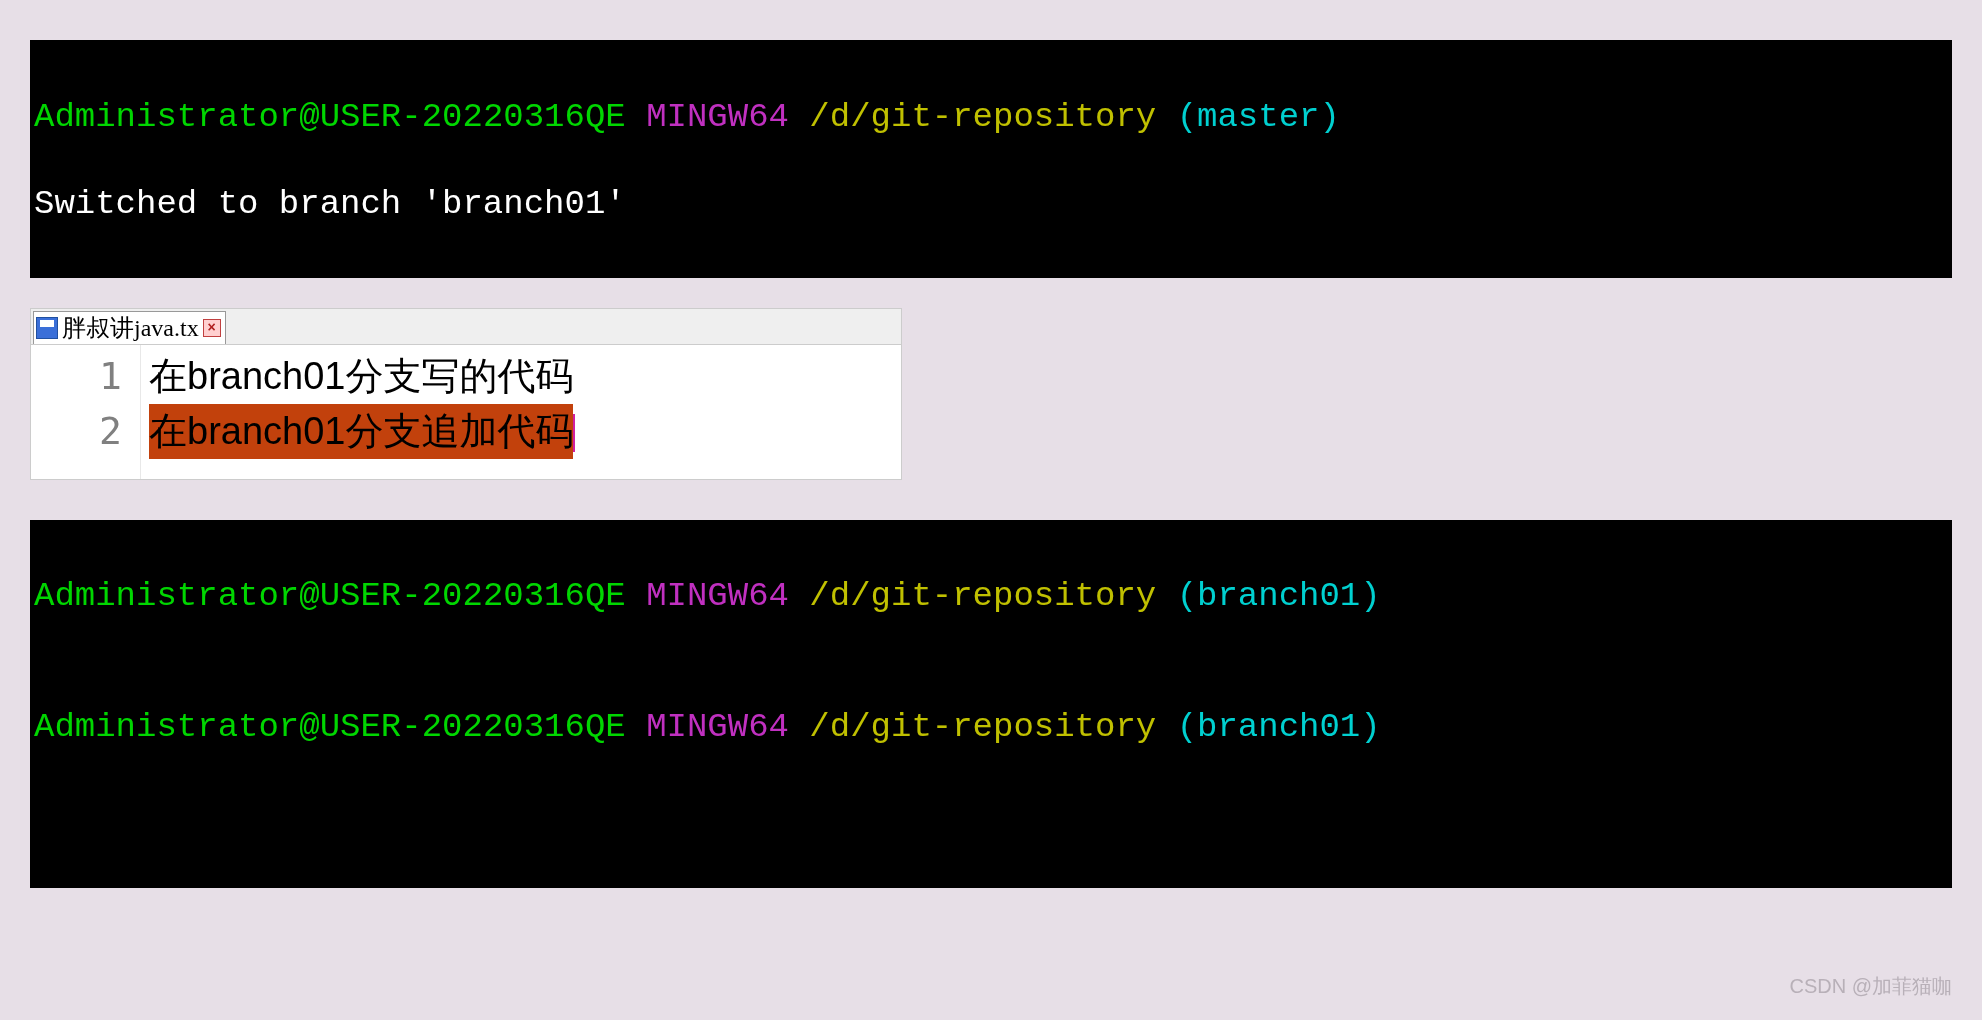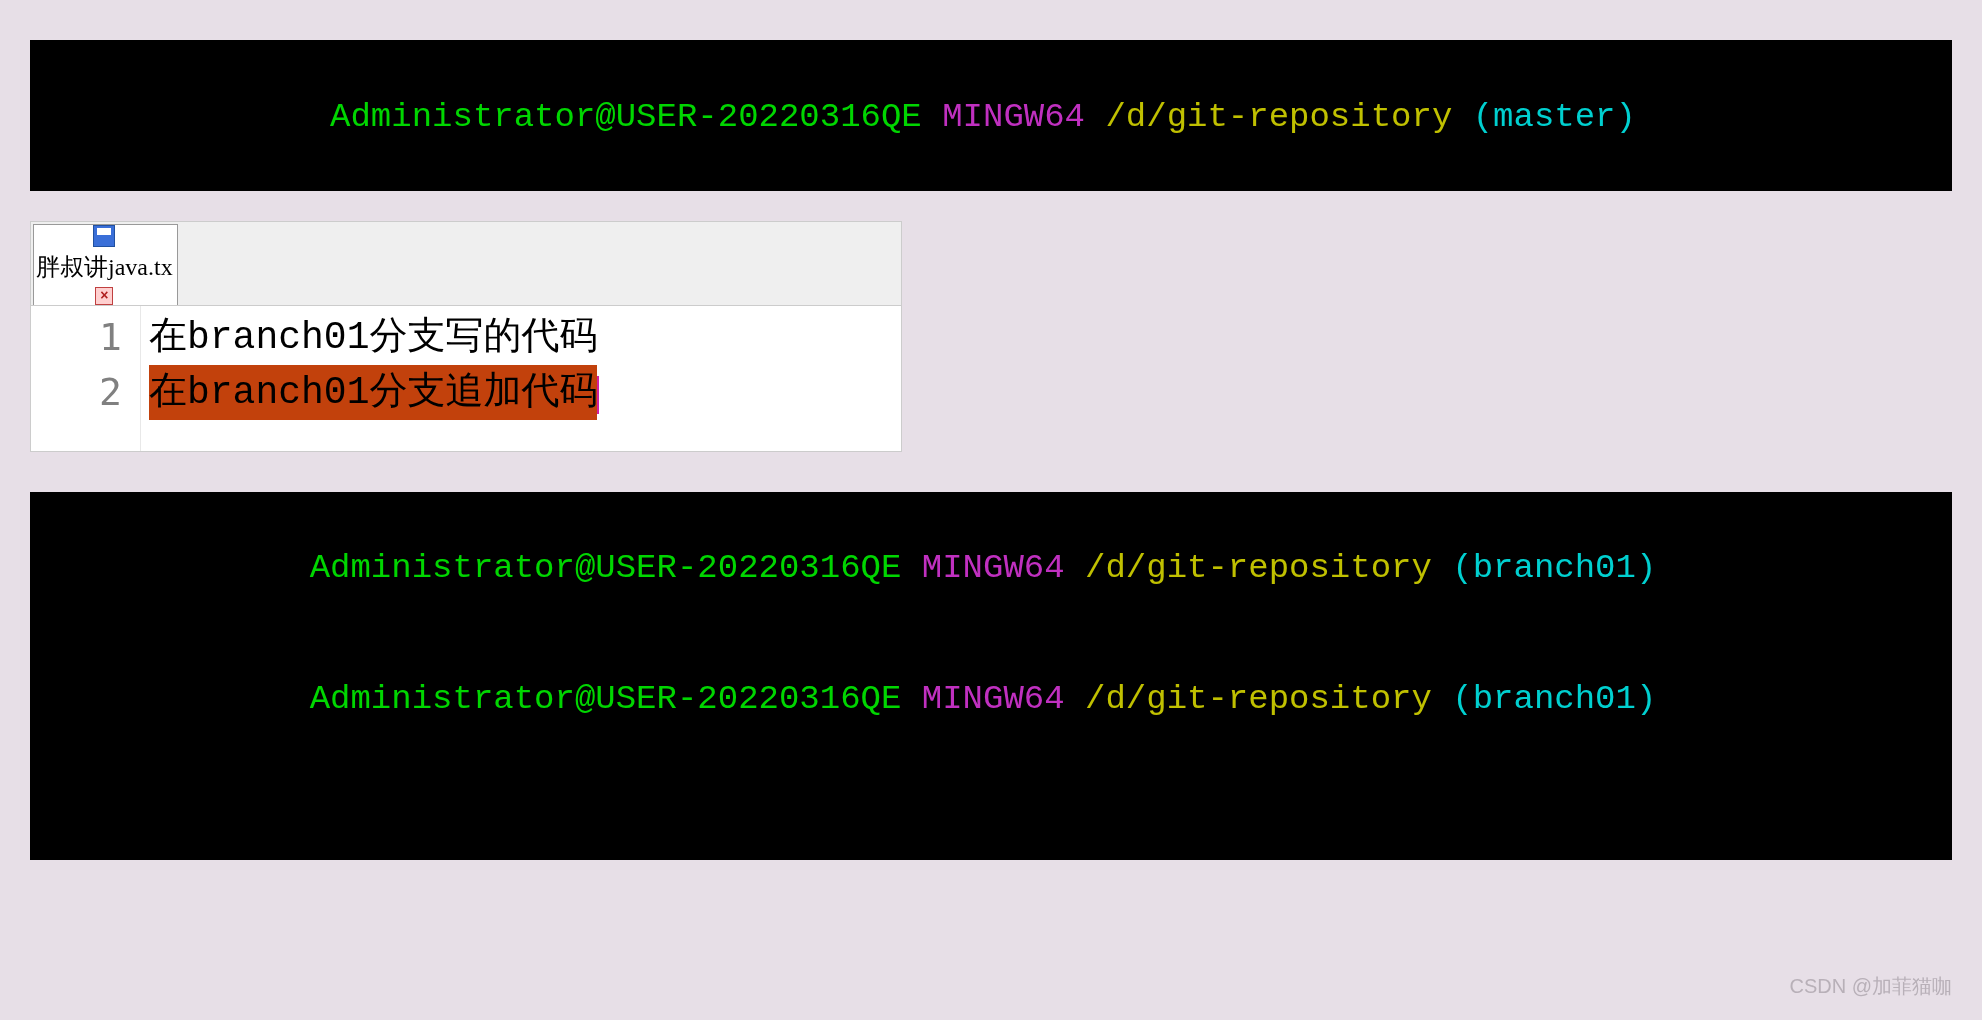--- a/index.html
+++ b/index.html
@@ -11,21 +11,20 @@
     box-sizing: border-box;
     padding: 40px 30px 0 30px;
   }
   .terminal {
     background: #000;
     padding: 12px 20px 8px 4px;
     font-size: 34px;
     line-height: 1.28;
     white-space: pre;
     color: #fff;
-    text-align: center;
   }
   .term-line { display: block; }
   .green { color: #00d600; }
   .magenta { color: #c030c0; }
   .yellow { color: #c0c000; }
   .cyan { color: #00d0d0; }
   .white { color: #fff; }
   .editor {
     margin-top: 30px;
     width: 870px;
@@ -42,21 +41,20 @@
     display: flex;
     align-items: center;
     background: #fff;
     border: 1px solid #999;
     border-bottom: none;
     padding: 0 4px 0 2px;
     font-family: "SimSun", "宋体", serif;
     font-size: 24px;
     gap: 4px;
     margin-left: 2px;
-    flex-direction: column;
   }
   .save-icon {
     width: 20px;
     height: 20px;
     background: #3a6fd8;
     border: 1px solid #2050a0;
     position: relative;
     flex: 0 0 auto;
   }
   .save-icon::before {
@@ -89,22 +87,22 @@
     text-align: right;
     padding: 4px 18px 20px 0;
     color: #808080;
     font-family: "Consolas", monospace;
     font-size: 38px;
     line-height: 1.45;
     box-sizing: border-box;
     border-right: 1px solid #e8e8e8;
   }
   .lines {
-    padding: 4px 0 31px 8px;
-    font-family: Liberation Mono, monospace;
+    padding: 4px 0 20px 8px;
+    font-family: Liberation Sans, sans-serif;
     font-size: 38px;
     line-height: 1.45;
   }
   .line-current {
     background: #c2410c;
     display: inline-block;
   }
   .caret {
     display: inline-block;
     width: 2px;
@@ -122,20 +120,21 @@
     font-family: "Microsoft YaHei", sans-serif;
     font-size: 20px;
     text-align: right;
   }
 </style>
 </head>
 <body>
 
 <div class="terminal">
 <span class="term-line"><span class="green">Administrator</span><span class="green">@</span><span class="green">USER-20220316QE</span> <span class="magenta">MINGW64</span> <span class="yellow">/d/git-repository</span> <span class="cyan">(</span><span class="cyan">master</span><span class="cyan">)</span></span>
+<span class="term-line white">Switched to branch 'branch01'</span>
 </div>
 
 <div class="editor">
   <div class="editor-tabs">
     <div class="editor-tab">
       <span class="save-icon"></span>
       <span>胖叔讲java.tx</span>
       <span class="close-icon">×</span>
     </div>
   </div>

